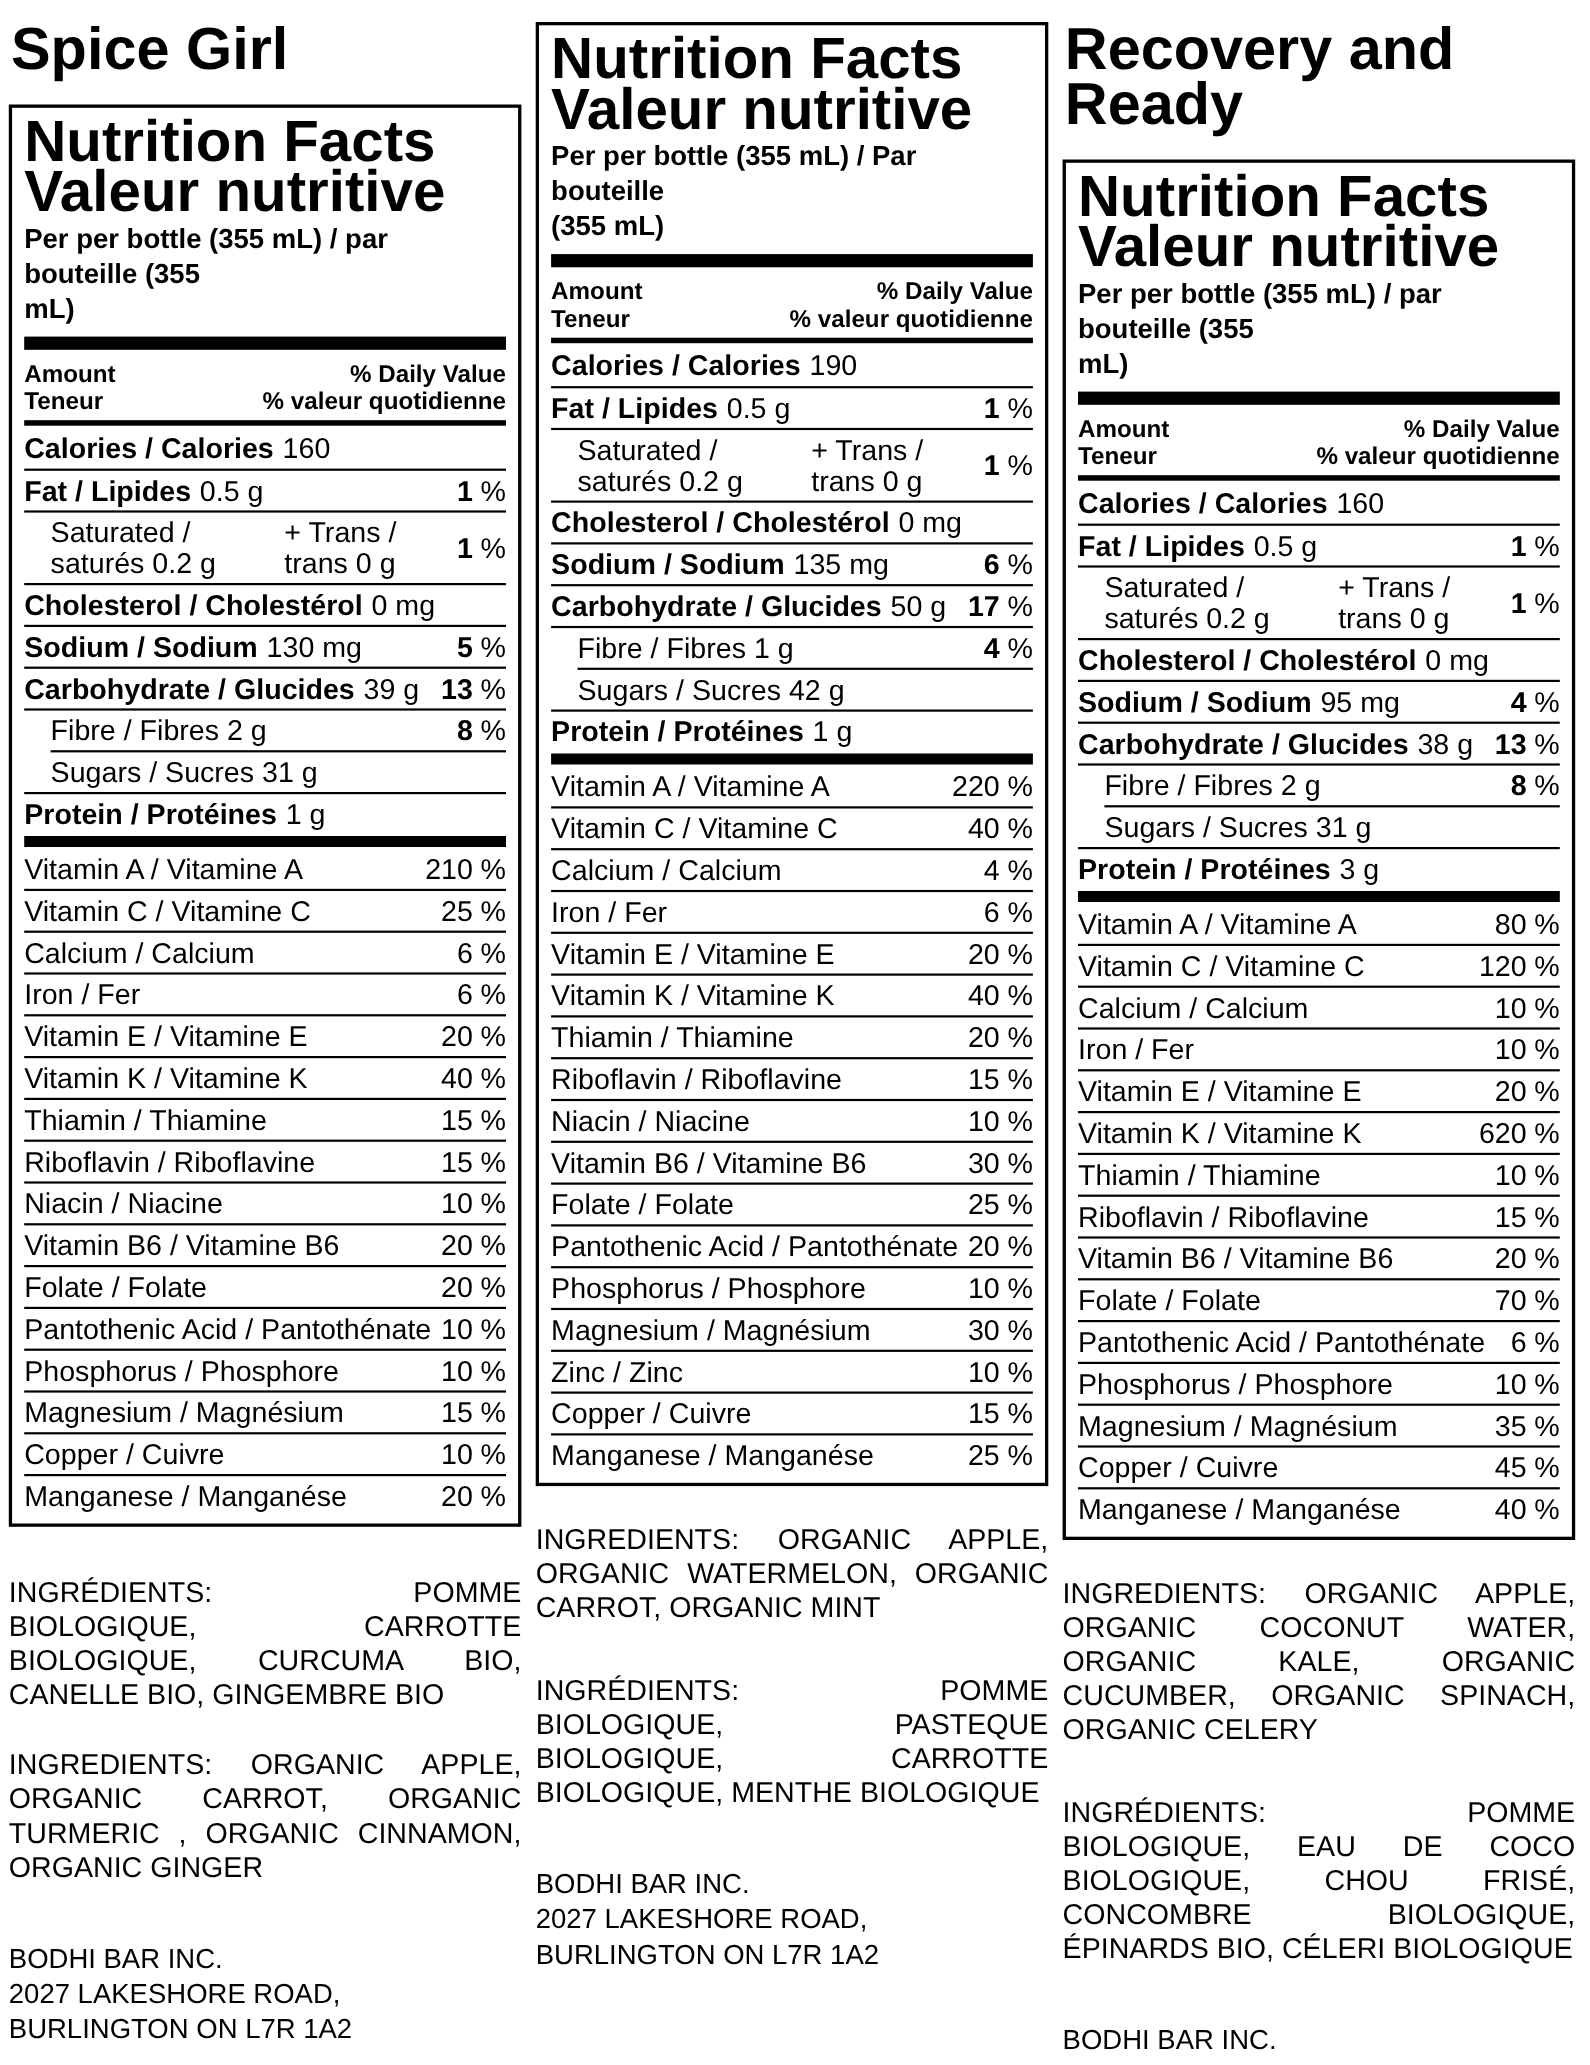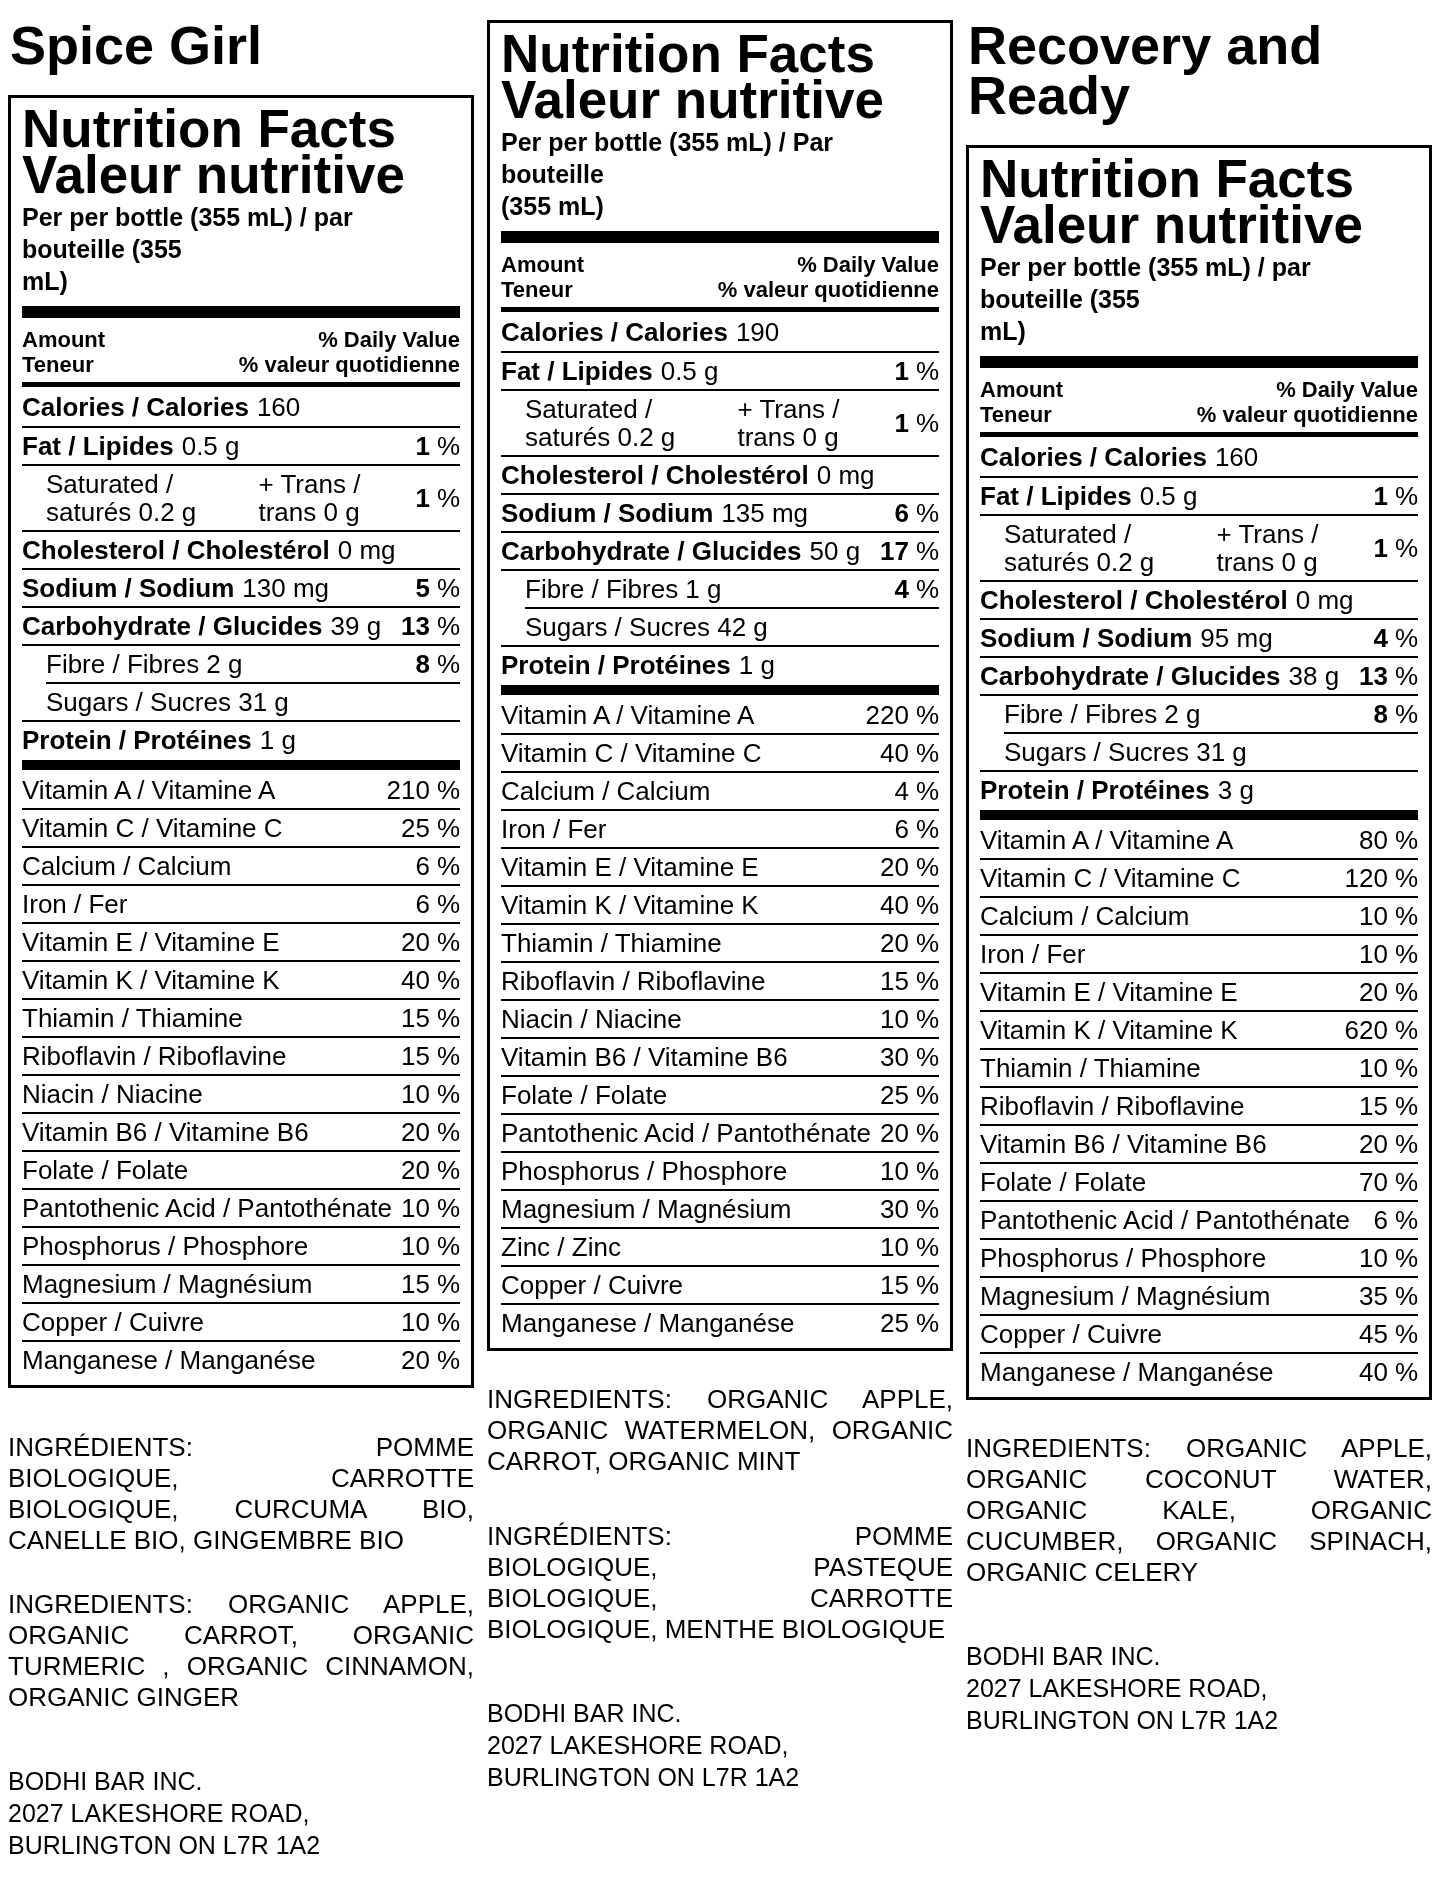--- a/index.html
+++ b/index.html
@@ -688,20 +688,21 @@
           <div class="nrow vit">
             <span>Manganese / Manganése</span>
             <span class="pct">
               <span class="num">40</span>
               <span class="sign">%</span>
             </span>
           </div>
         </div>
     </div>
     <p class="ing en">INGREDIENTS: ORGANIC APPLE, ORGANIC COCONUT WATER, ORGANIC KALE, ORGANIC CUCUMBER, ORGANIC SPINACH, ORGANIC CELERY</p>
+    <p class="ing fr">INGRÉDIENTS: POMME BIOLOGIQUE, EAU DE COCO BIOLOGIQUE, CHOU FRISÉ, CONCOMBRE BIOLOGIQUE, ÉPINARDS BIO, CÉLERI BIOLOGIQUE</p>
     <div class="addr">
       <div>BODHI BAR INC.</div>
       <div>2027 LAKESHORE ROAD,</div>
       <div>BURLINGTON ON L7R 1A2</div>
     </div>
   </section>
 
 </div>
 
 </body></html>

